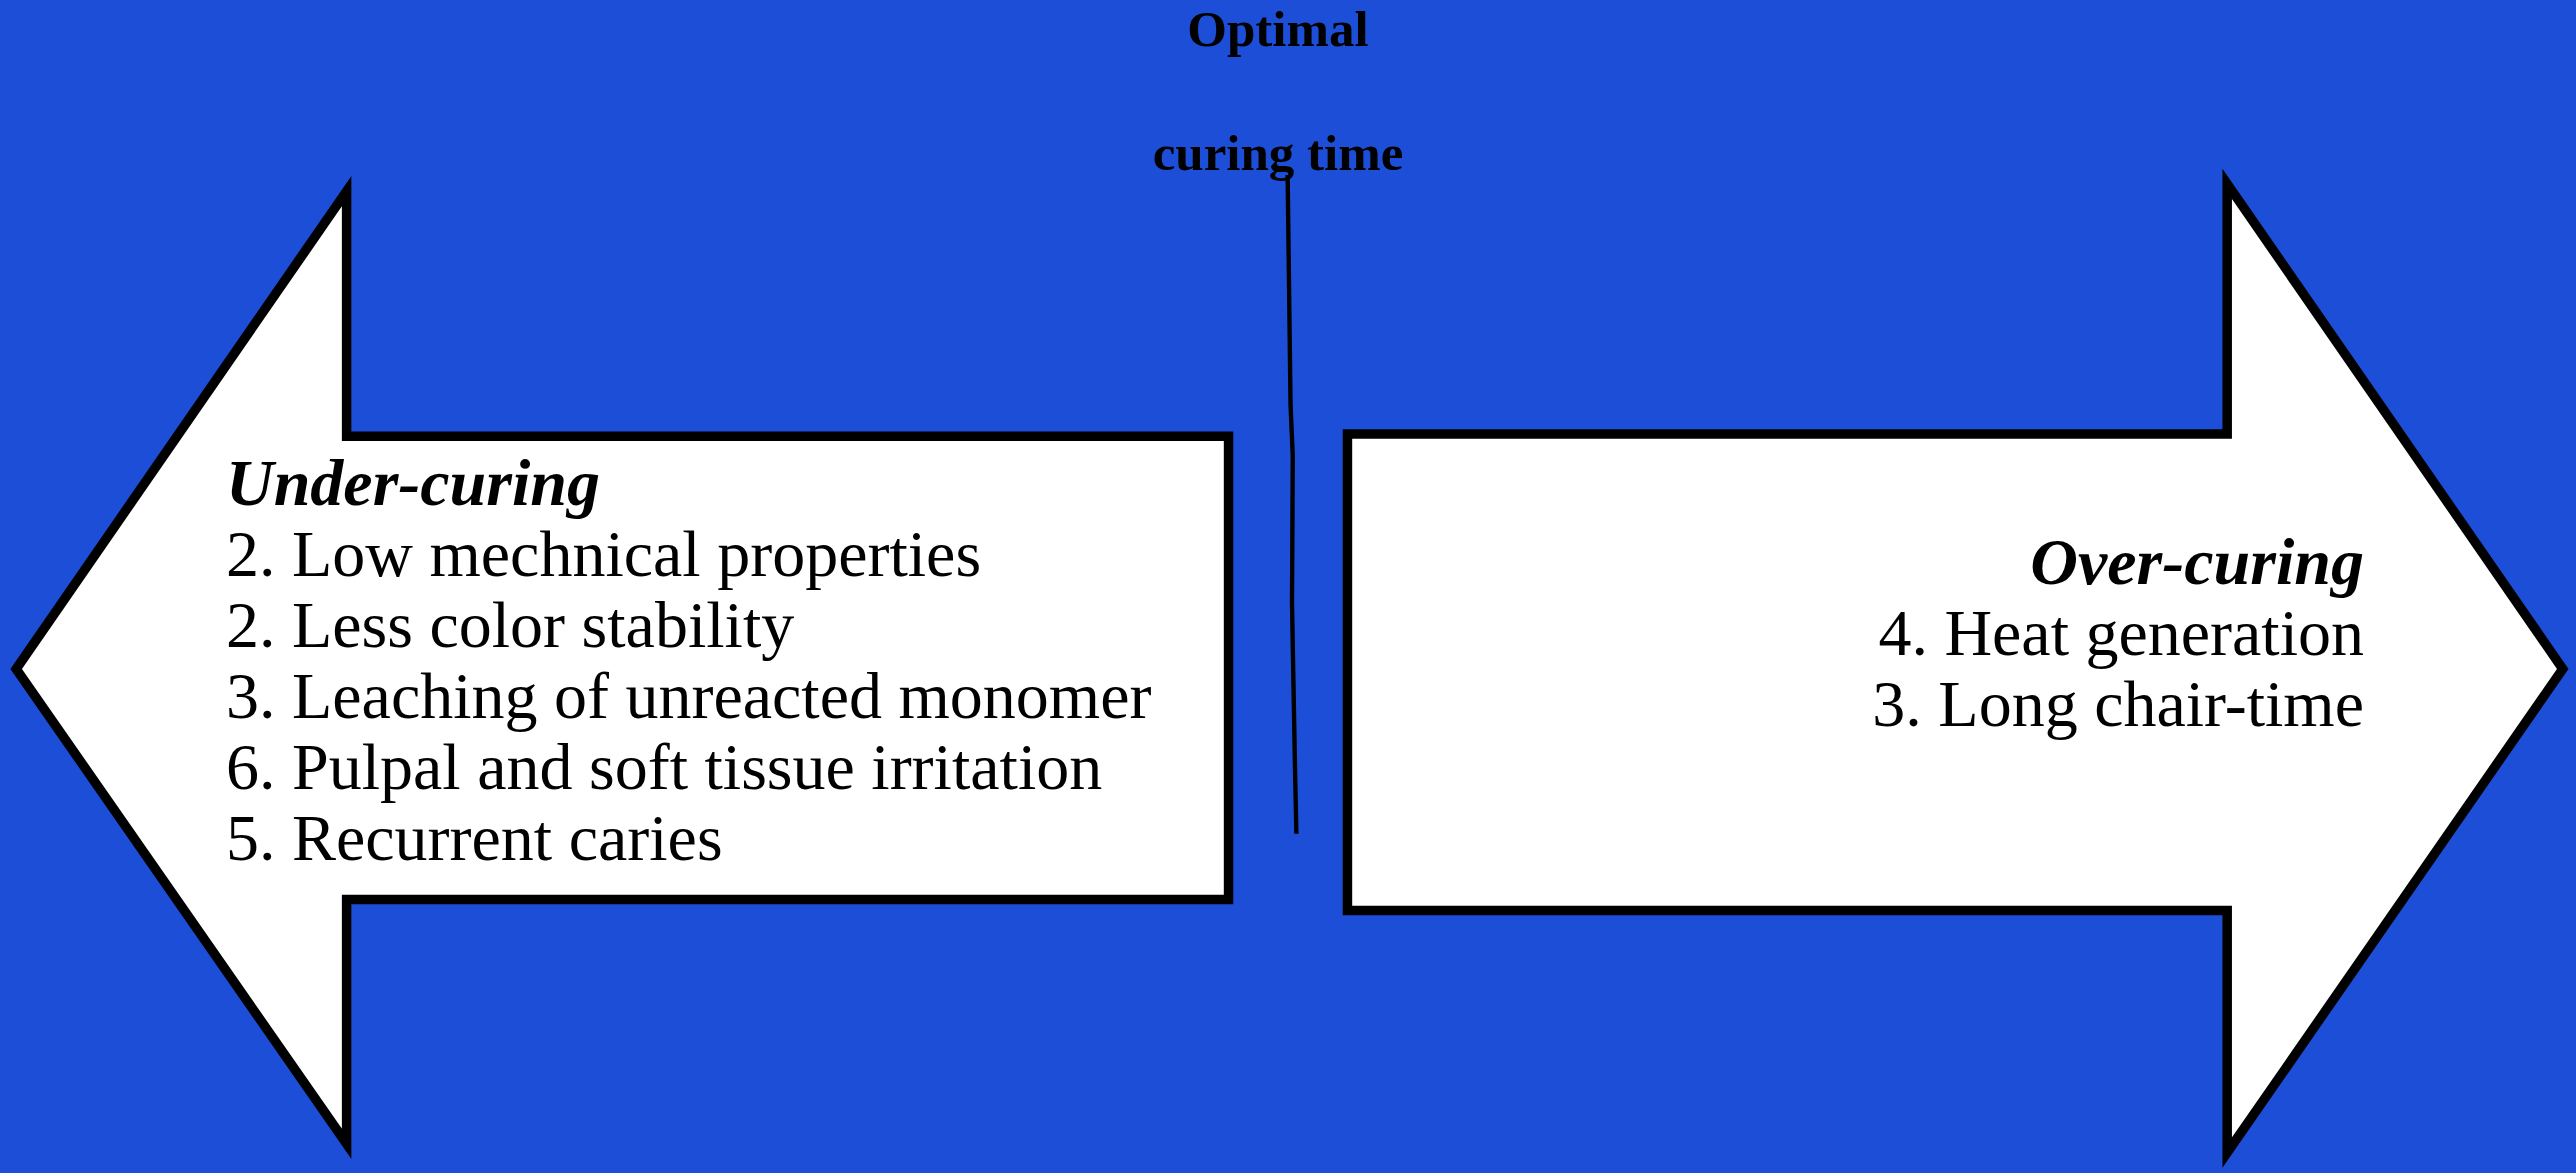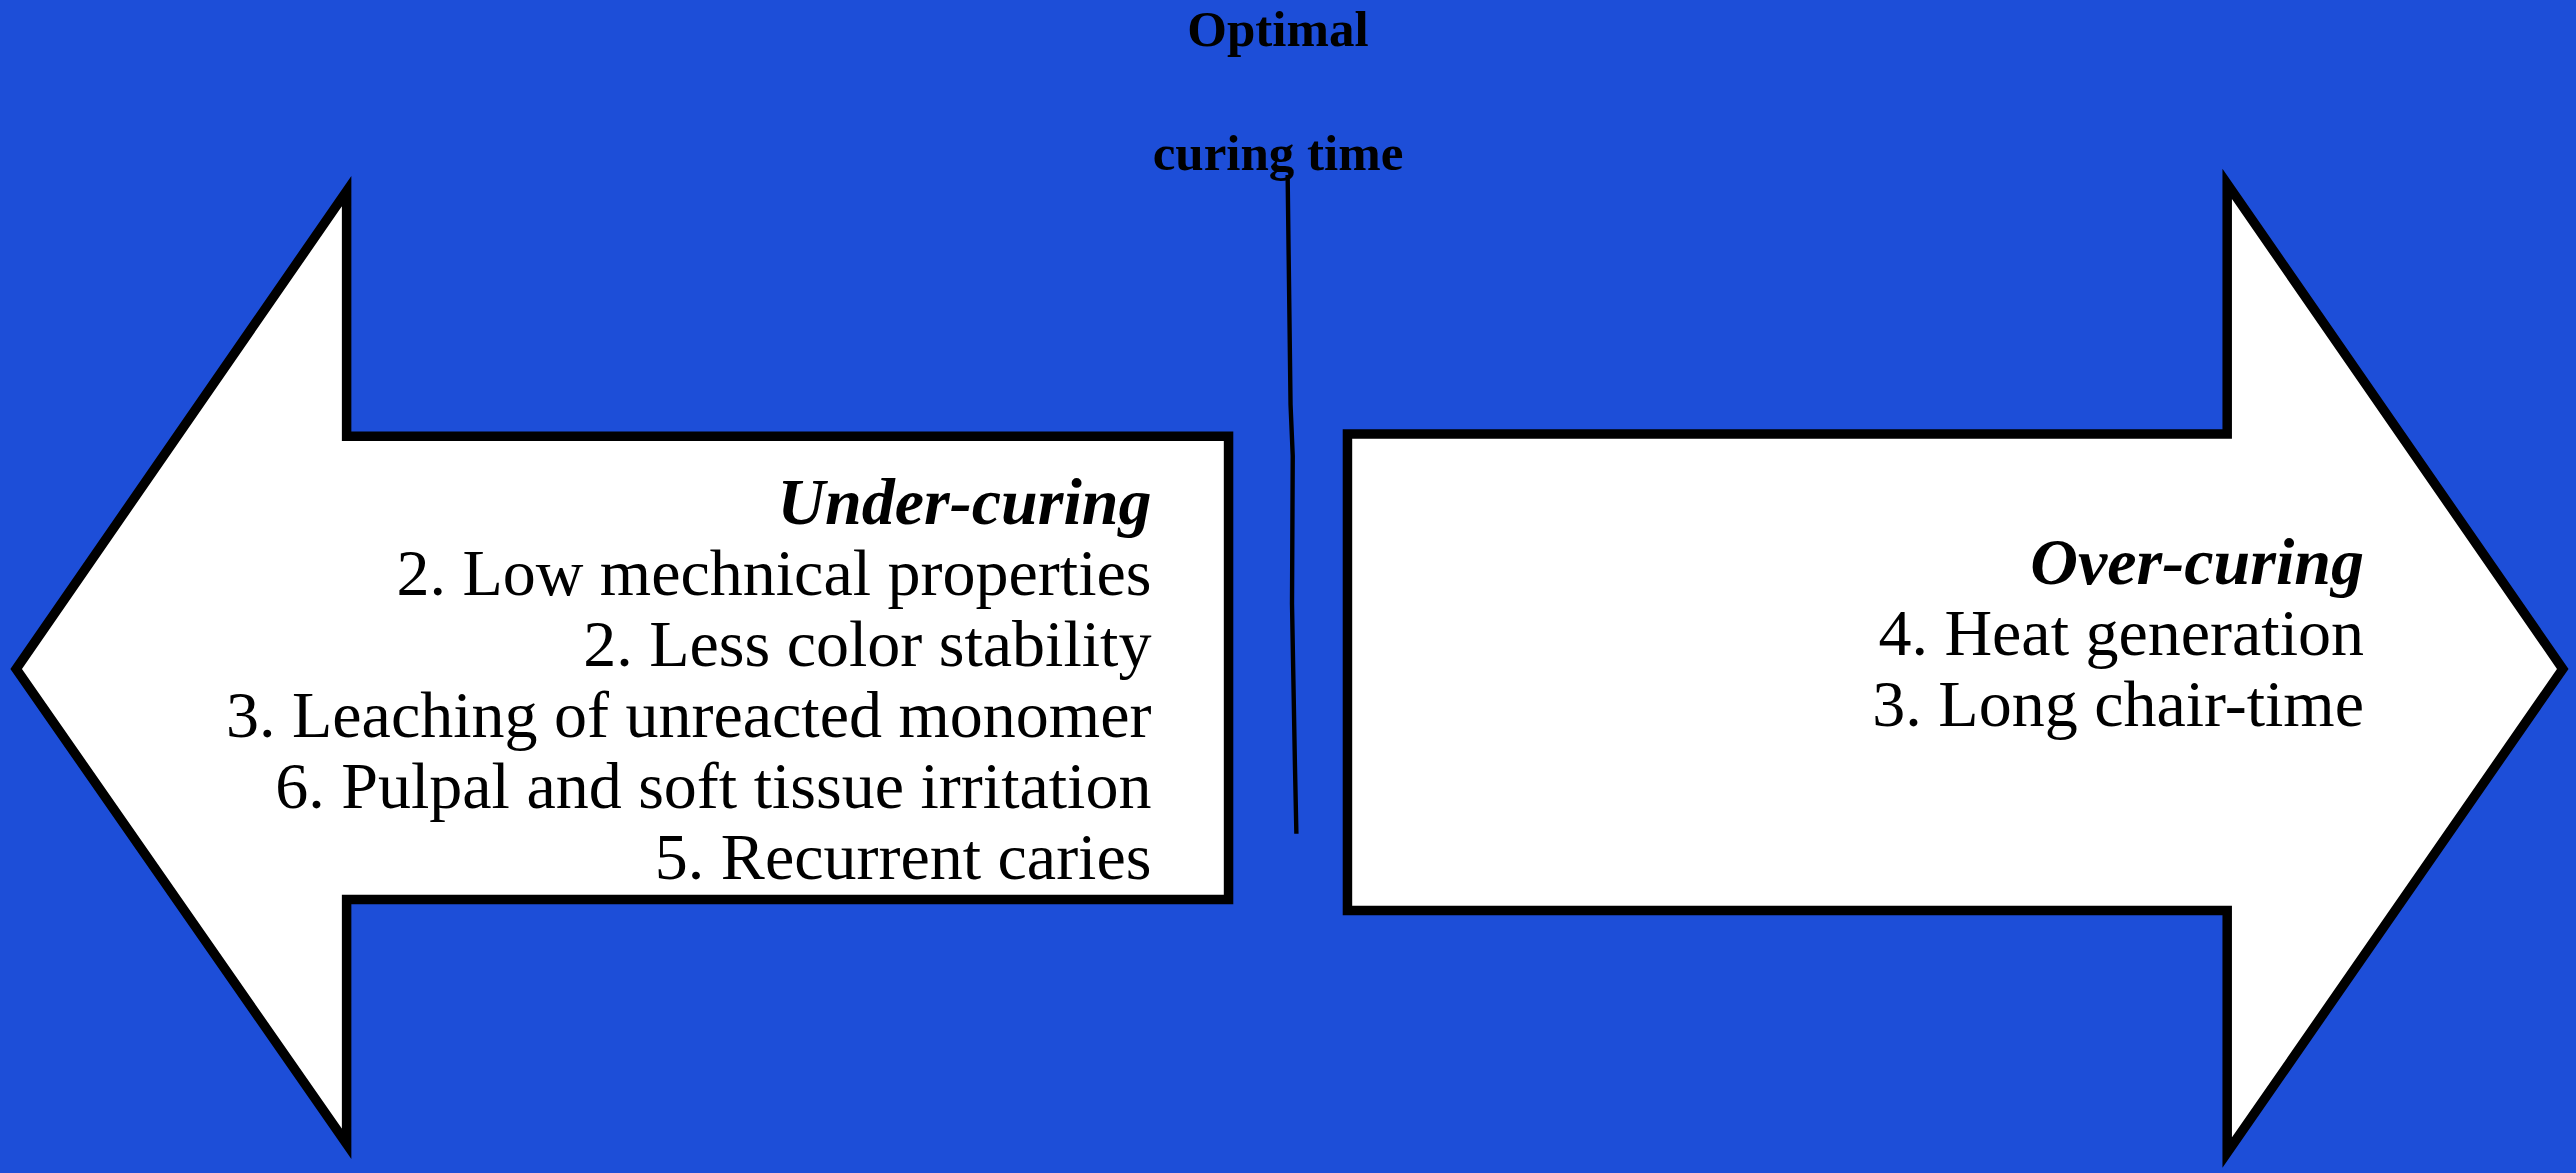--- a/index.html
+++ b/index.html
@@ -50,22 +50,22 @@
     font-size: 66px;
     line-height: 71px;
     white-space: nowrap;
   }
   .text-block .heading {
     font-weight: bold;
     font-style: italic;
   }
   .left-block {
     left: 226px;
-    top: 466px;
-    text-align: right;
+    top: 447px;
+    text-align: left;
   }
   .right-block {
     right: 212px;
     top: 526px;
     text-align: right;
     margin-left: 39px;
   }
 </style>
 </head>
 <body>

